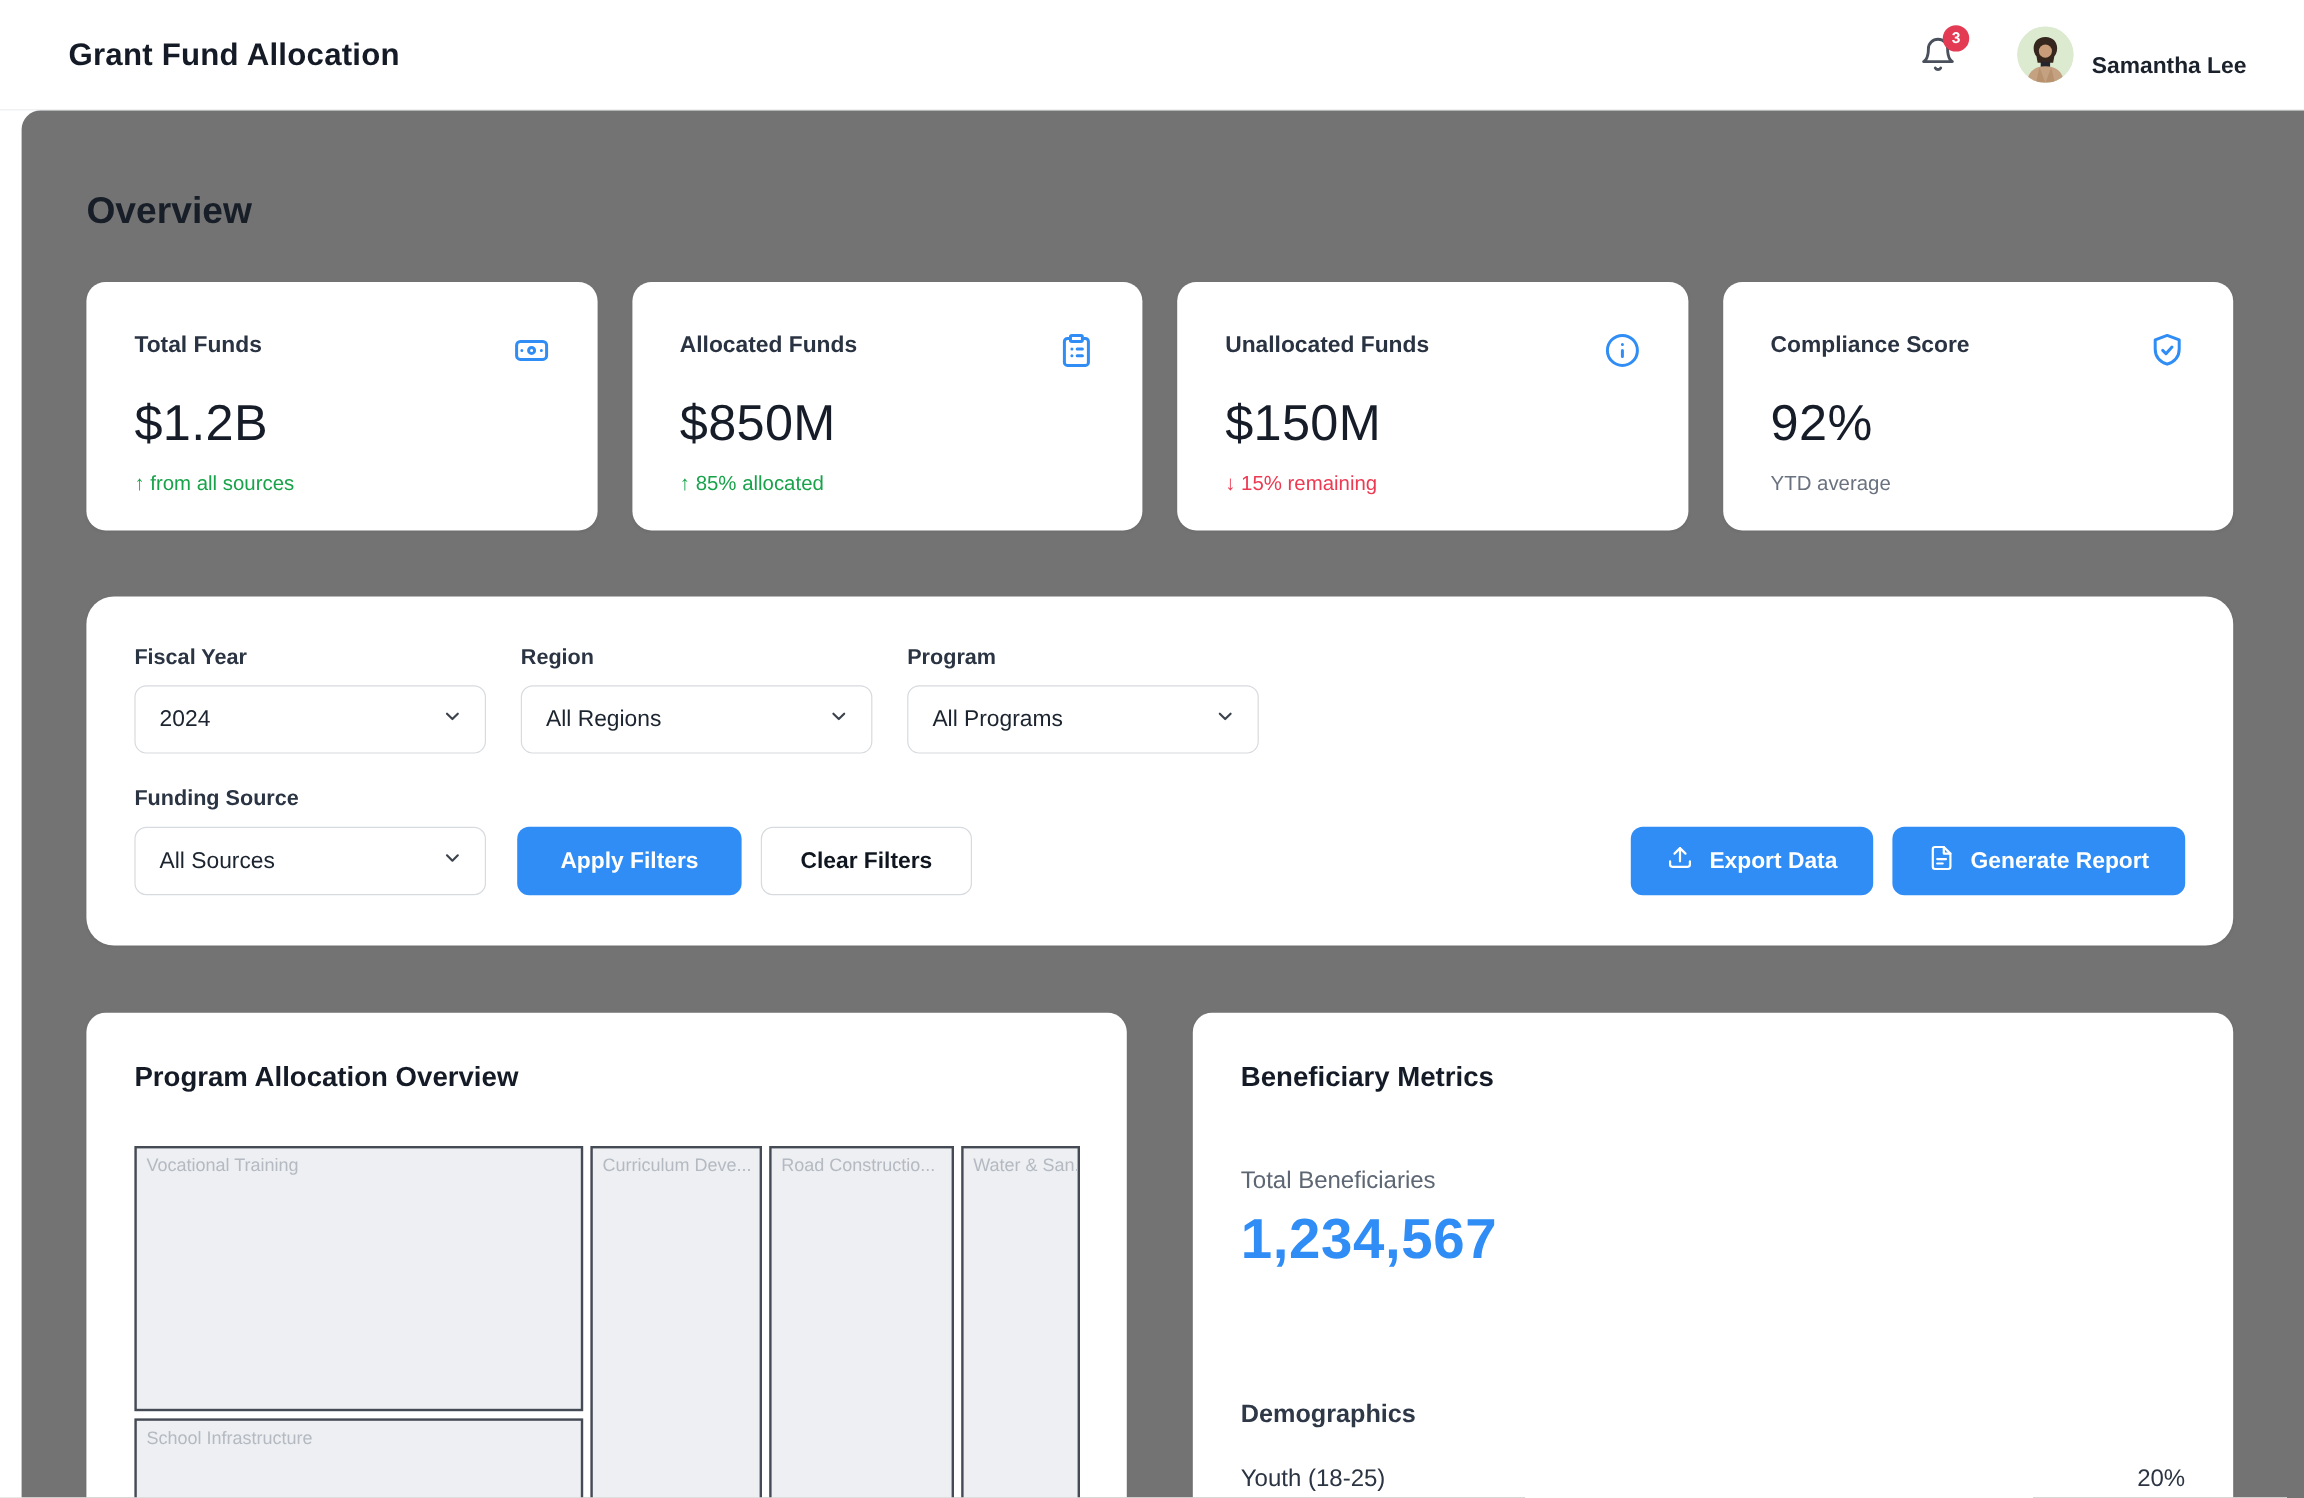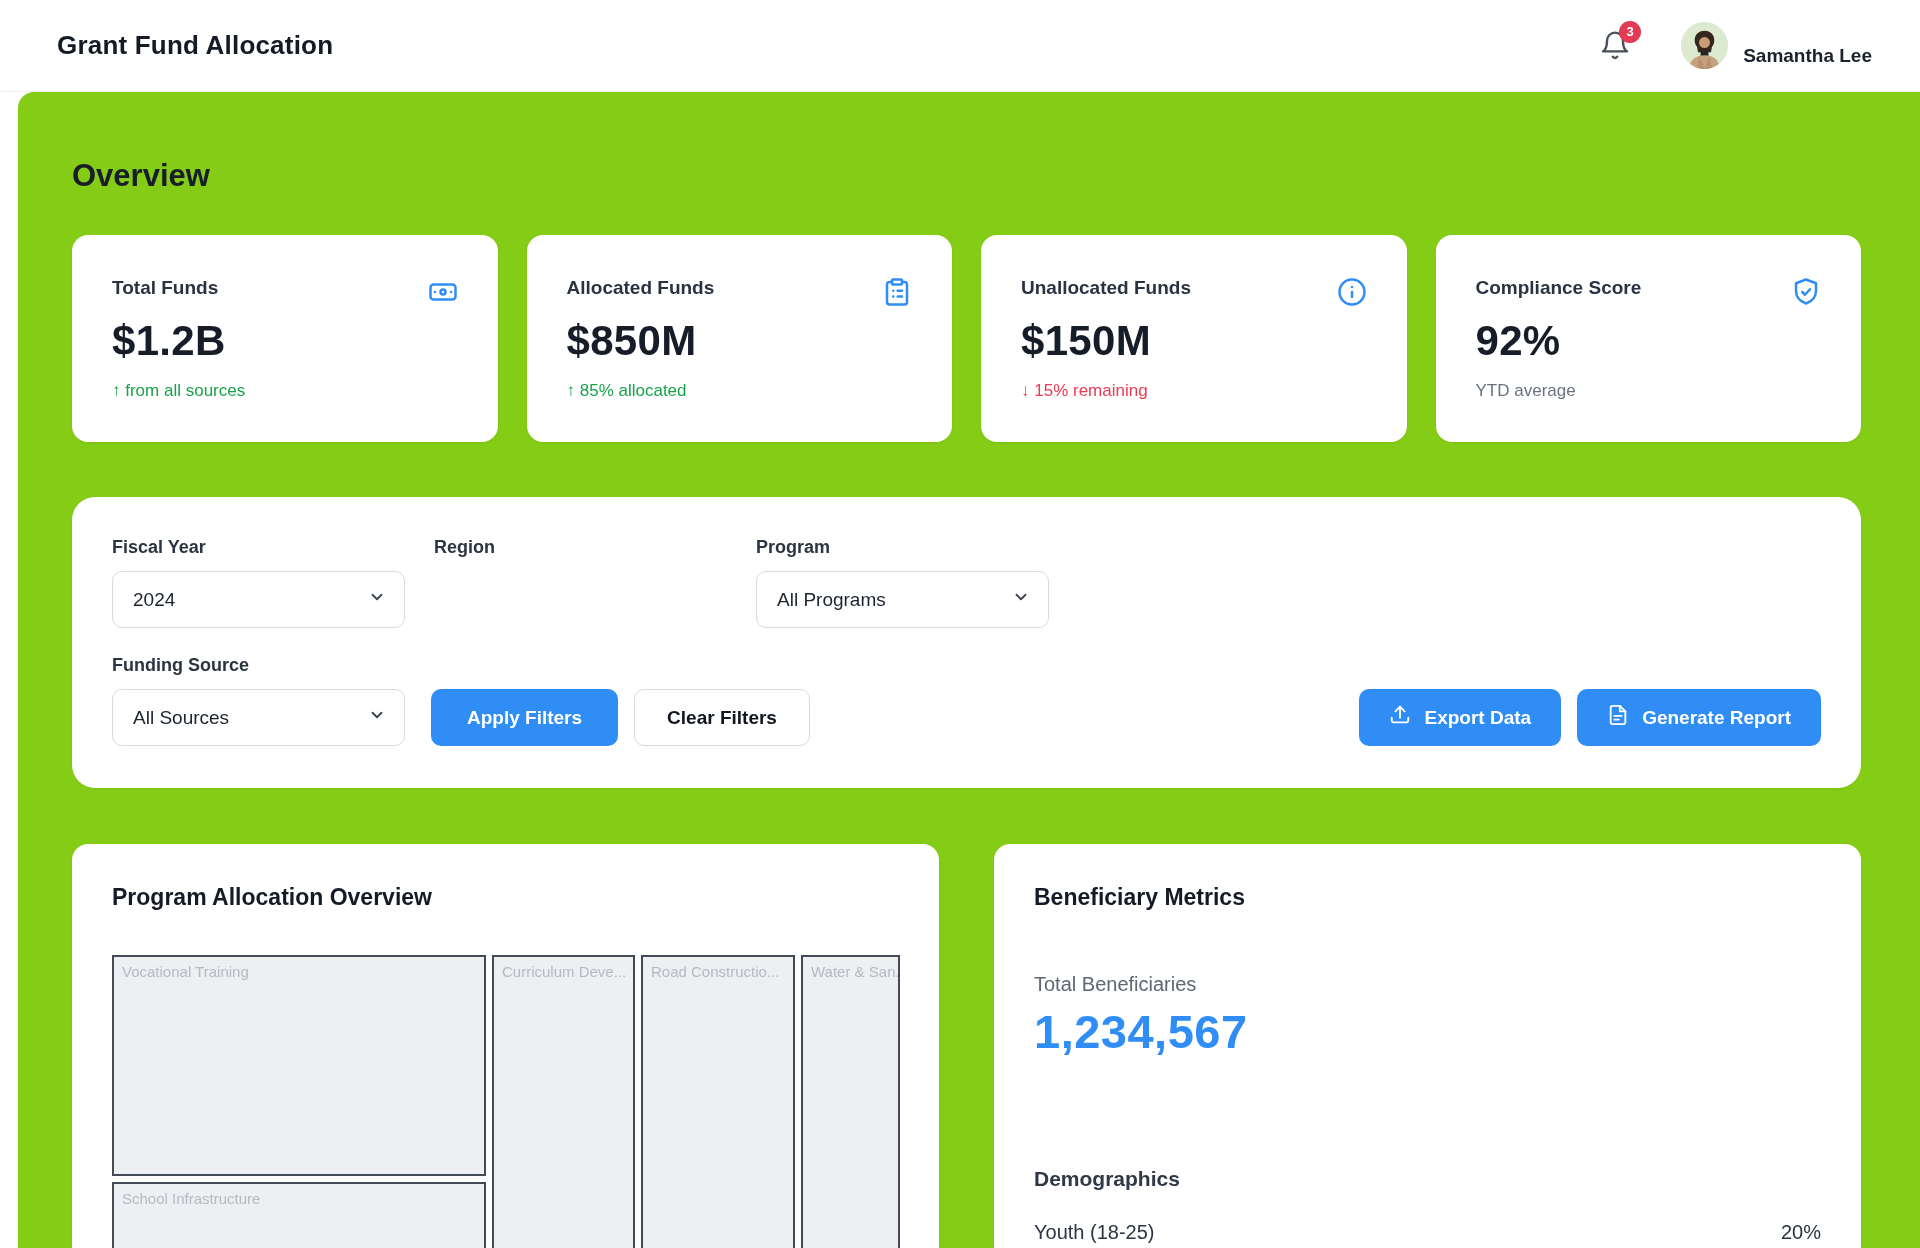--- a/index.html
+++ b/index.html
@@ -14,31 +14,31 @@
   .header-right { display:flex; align-items:center; }
   .bell-wrap { position:relative; width:34px; height:34px; cursor:pointer; }
   .badge { position:absolute; top:-8px; right:-8px; min-width:22px; height:22px;
            border-radius:11px; background:#e23b53; color:#fff; font-size:13px;
            font-weight:bold; display:flex; align-items:center; justify-content:center; }
   .avatar { width:47px; height:47px; border-radius:50%; overflow:hidden; margin-left:48px;
             background:#dcead0; flex:0 0 auto; }
   .user-name { font-size:19px; font-weight:bold; color:#1b222c; margin-left:15px;margin-top:20px; }
 
   
-  .main { height:1156px; background:#84cc16; margin-left:18px;
+  .main { height:1156px; background:#737373; margin-left:18px;
           border-top-left-radius:16px; padding:0 59px 0 54px; overflow:hidden; }
   .section-title { padding-top:66px; font-size:31px; font-weight:bold; color:#171e28; }
 
   
   .stats { display:grid; grid-template-columns:repeat(4,1fr); gap:29px; margin-top:41px; }
   .card { background:#fff; border-radius:16px; box-shadow:0 1px 3px rgba(16,24,40,.05); }
   .stat-card { height:207px; padding:42px 40px 0; }
   .stat-top { display:flex; align-items:flex-start; justify-content:space-between; }
   .stat-label { font-size:19px; font-weight:bold; color:#2a3342; }
-  .stat-value { font-size:42px; font-weight:700; color:#161d29; margin-top:10px; letter-spacing:.3px; }
+  .stat-value { font-size:42px; font-weight:400; color:#161d29; margin-top:22px; letter-spacing:.3px; }
   .stat-sub { font-size:17px; margin-top:16px; }
   .sub-green { color:#18a34a; }
   .sub-red   { color:#ed3a52; }
   .sub-gray  { color:#6a7280; }
   .stat-icon svg { display:block; }
 
   
   .filters { margin-top:55px; padding:40px 40px 42px;border-radius:23px; }
   .filter-row { display:flex; gap:29px; }
   .filter-row2 { display:flex; align-items:flex-end; margin-top:27px; }
@@ -185,20 +185,28 @@
           <span>2024</span>
           <span>
             <svg width="18" height="18" viewBox="0 0 24 24" fill="none" stroke="#3c434d" stroke-width="2.4" stroke-linecap="round" stroke-linejoin="round">
                 <polyline points="6 9 12 15 18 9"></polyline>
               </svg>
           </span>
         </div>
       </div>
       <div class="fgroup">
         <div class="flabel">Region</div>
+        <div class="select">
+          <span>All Regions</span>
+          <span>
+            <svg width="18" height="18" viewBox="0 0 24 24" fill="none" stroke="#3c434d" stroke-width="2.4" stroke-linecap="round" stroke-linejoin="round">
+                <polyline points="6 9 12 15 18 9"></polyline>
+              </svg>
+          </span>
+        </div>
       </div>
       <div class="fgroup">
         <div class="flabel">Program</div>
         <div class="select">
           <span>All Programs</span>
           <span>
             <svg width="18" height="18" viewBox="0 0 24 24" fill="none" stroke="#3c434d" stroke-width="2.4" stroke-linecap="round" stroke-linejoin="round">
                 <polyline points="6 9 12 15 18 9"></polyline>
               </svg>
           </span>

